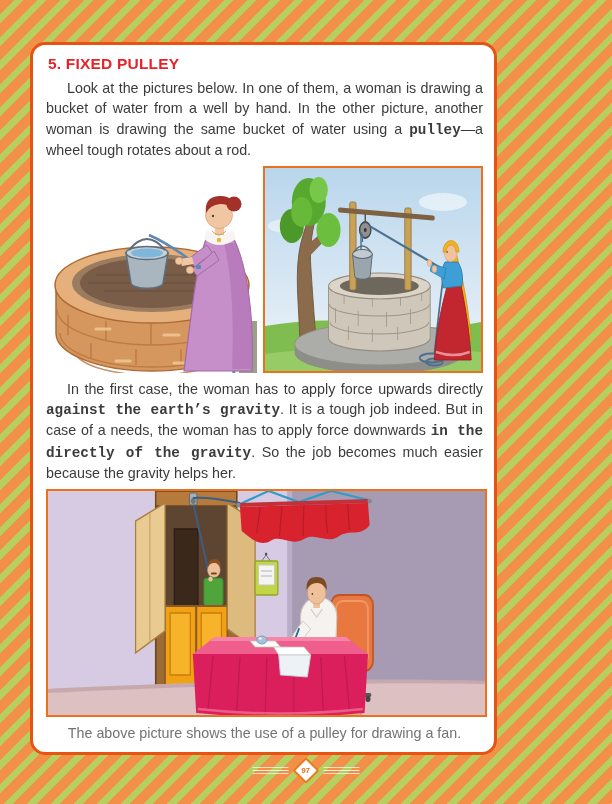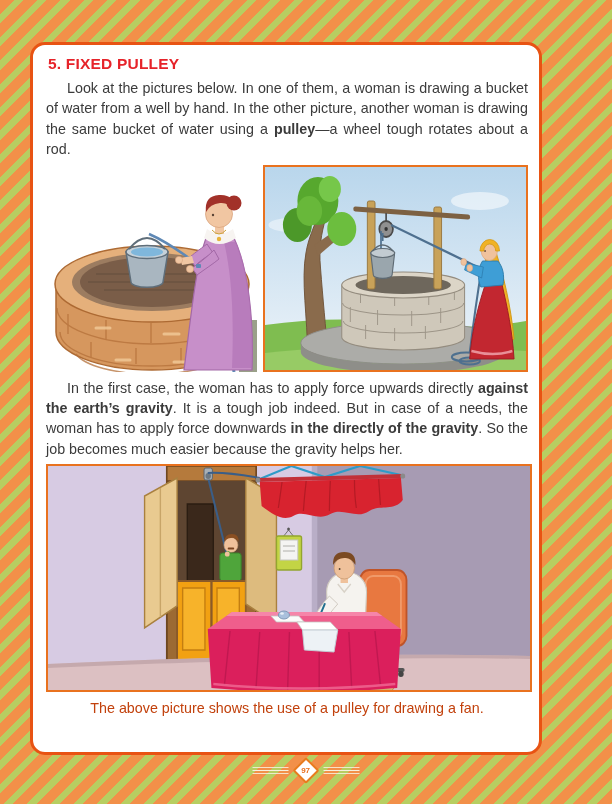--- a/index.html
+++ b/index.html
@@ -2,42 +2,42 @@
 <html><head>
 <meta charset="utf-8">
 <style>
   html,body{margin:0;padding:0;}
   body{
     width:612px;height:804px;position:relative;overflow:hidden;
     font-family:"Liberation Sans","DejaVu Sans",sans-serif;
     background:repeating-linear-gradient(135deg,#F29049 0 10px,#B7CE61 10px 16.5px);
   }
   .panel{
-    position:absolute;left:30px;top:42px;width:512px;height:713px;
+    position:absolute;left:30px;top:42px;width:467px;height:713px;
     box-sizing:border-box;background:#FFFFFF;
     border:3px solid #E85313;border-radius:15px;
     padding:8px 11px 0 13px;
   }
   .title{
     margin:2px 0 5px 2px;font-size:15.5px;font-weight:bold;
     color:#E6232A;letter-spacing:.2px;
   }
   .para{
     margin:0 0 5px 0;font-size:14.3px;line-height:20.4px;color:#3B3B3B;
     text-align:justify;text-indent:21px;
   }
-  .para .b{font-weight:bold;}
+  .para .b{font-weight:bold;font-family:Liberation Mono, monospace;}
   .fig-row{display:flex;align-items:flex-end;gap:4px;margin:2px 0 6px 0;}
   .fig{margin:0;padding:0;line-height:0;}
   .fig-hand{width:213px;height:200px;}
   .fig-pulley{flex:1;height:203px;border:2px solid #E9721F;}
   .fig-pulley svg,.fig-hand svg,.fig-fan svg{width:100%;height:100%;display:block;}
   .fig-fan{width:100%;height:224px;border:2px solid #E9721F;box-sizing:content-box;margin-top:2px;}
   .caption{
-    margin:6px 0 0 0;font-size:14.3px;color:#c2410c;text-align:center;text-indent:0;
+    margin:6px 0 0 0;font-size:14.3px;color:#737373;text-align:center;text-indent:0;
   }
   .page-badge{
     position:absolute;left:50%;top:761px;transform:translateX(-50%);
     display:flex;align-items:center;gap:8px;
   }
   .badge-lines{
     width:36px;height:1px;background:#F8F0DE;
     box-shadow:0 -3px 0 0 rgba(248,240,222,.85),0 3px 0 0 rgba(248,240,222,.85);
   }
   .diamond{

